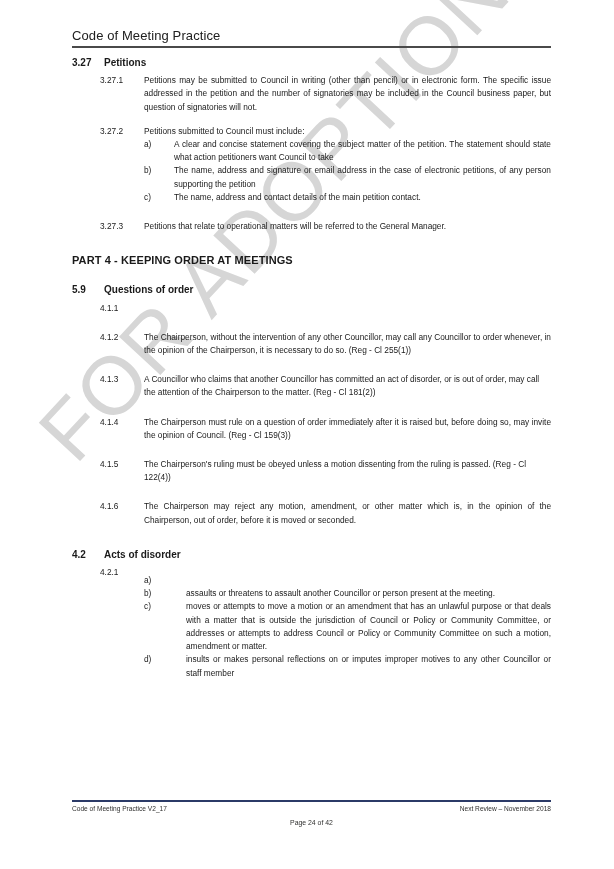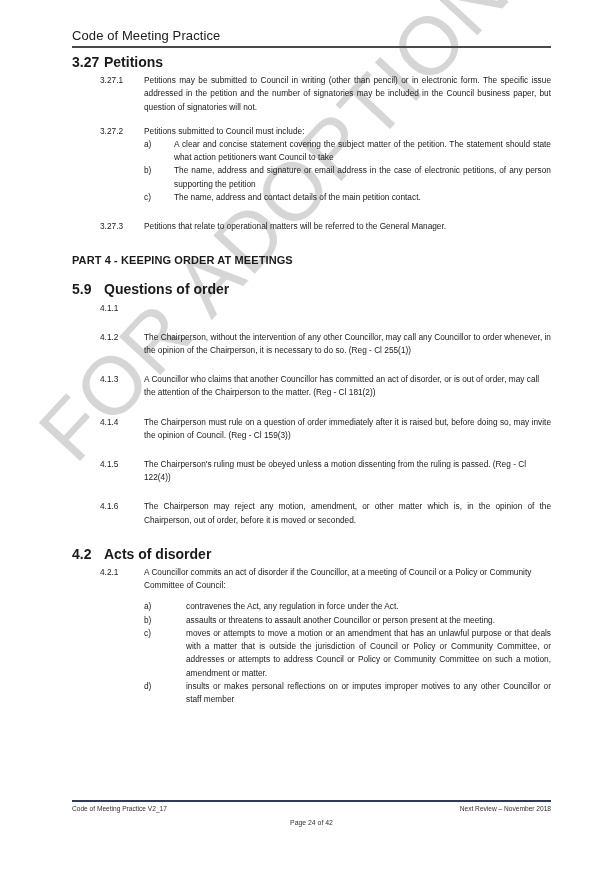--- a/index.html
+++ b/index.html
@@ -74,21 +74,21 @@
     top: 56px;
     width: 479px;
     font-size: 8.3px;
     line-height: 13.2px;
   }
 
   
   .sec-head {
     display: flex;
     font-weight: bold;
-    font-size: 14px;
+    font-size: 10px;
     margin-bottom: 5px;
   }
   .sec-head .num {
     width: 32px;
     flex: 0 0 32px;
   }
   .sec-head .label {
     flex: 1;
   }
 
@@ -291,25 +291,23 @@
       <div class="spacer-lg"></div>
 
       <div class="sec-head">
         <div class="num">4.2</div>
         <div class="label">Acts of disorder</div>
       </div>
 
       <div class="clause">
         <div class="cnum">4.2.1</div>
         <div class="ctext nojust">
-          <div>A Councillor commits an act of disorder if the Councillor, at a meeting of Council or a Policy or Community Committee of Council:</div>
           <div class="alpha-list deep">
             <div class="alpha-item">
               <div class="amark">a)</div>
-              <div class="atext nojust">contravenes the Act, any regulation in force under the Act.</div>
             </div>
             <div class="alpha-item">
               <div class="amark">b)</div>
               <div class="atext">assaults or threatens to assault another Councillor or person present at the meeting.</div>
             </div>
             <div class="alpha-item">
               <div class="amark">c)</div>
               <div class="atext">moves or attempts to move a motion or an amendment that has an unlawful purpose or that deals with a matter that is outside the jurisdiction of Council or Policy or Community Committee, or addresses or attempts to address Council or Policy or Community Committee on such a motion, amendment or matter.</div>
             </div>
             <div class="alpha-item">

